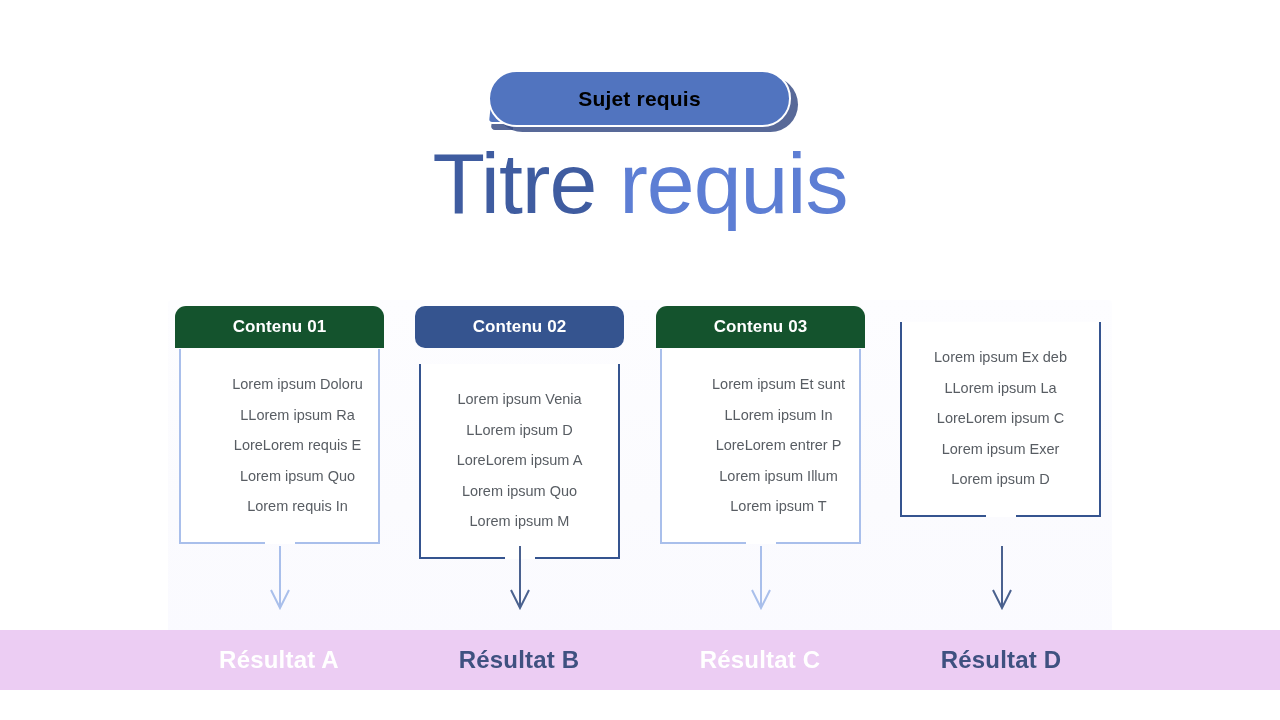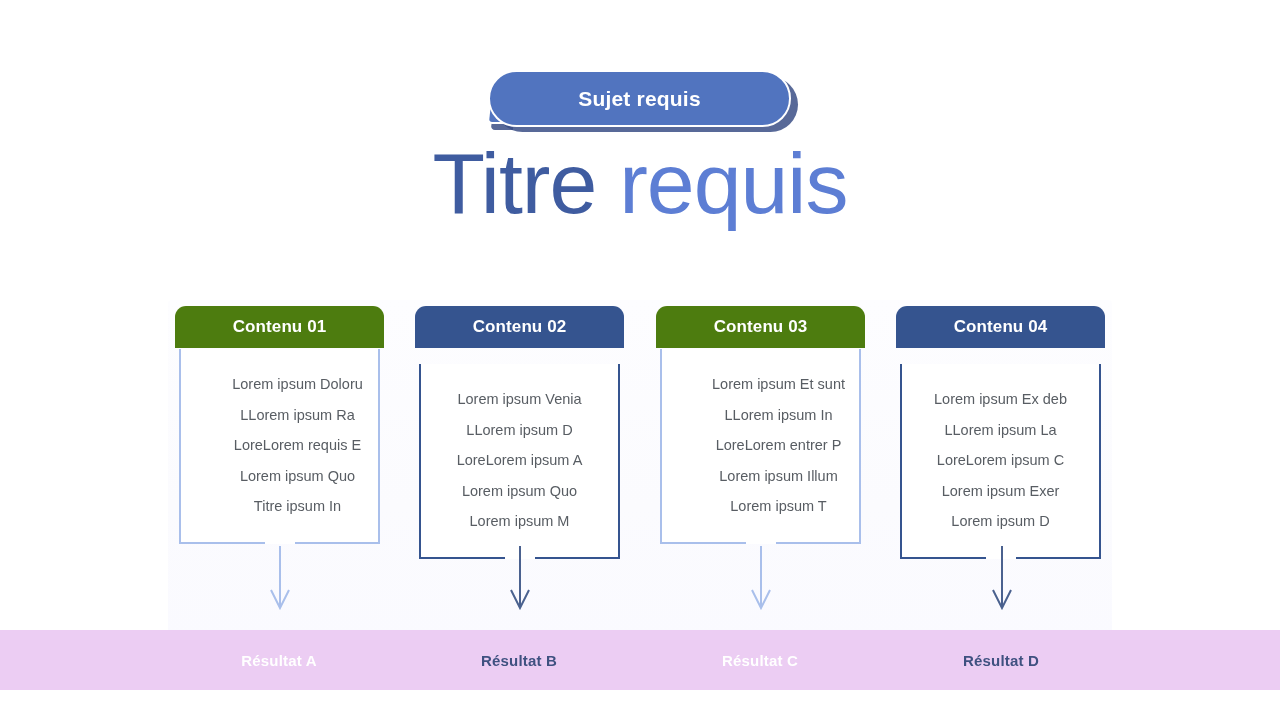--- a/index.html
+++ b/index.html
@@ -79,21 +79,21 @@
     width: 303px;
     height: 57px;
     border-radius: 29px;
     background: #5174bf;
     border: 2px solid #ffffff;
     display: flex;
     align-items: center;
     justify-content: center;
   }
   .badge-text {
-    color: #ffffff;
+    color: #000000;
     font-size: 21px;
     font-weight: bold;
     letter-spacing: .2px;
     white-space: nowrap;
   }
 
   
   .title {
     position: absolute;
     left: 0;
@@ -147,22 +147,22 @@
     align-items: center;
     justify-content: center;
   }
   .card-head-text {
     color: #ffffff;
     font-size: 17px;
     font-weight: bold;
     letter-spacing: .1px;
     white-space: nowrap;
   }
-  .c1 .card-head, .c3 .card-head { background: #4d7c0f; }
-  .c2 .card-head, .c4 .card-head { background: #35548f; }
+  .c1 .card-head, .c3 .card-head { background: #14532d; }
+  .c2 .card-head, .c4 .card-head { background: #35548f; border-radius: 10px; }
 
   .card-body {
     position: relative;
     margin: 1px 4px 0 4px;
     height: 195px;
     background: #ffffff;
     padding-top: 20px;
     border-left-width: 2px;
     border-right-width: 2px;
     border-top-width: 0px;
@@ -232,21 +232,21 @@
     width: 230px;
     display: flex;
     align-items: center;
     justify-content: center;
   }
   .result.r1 { left: 164px; }
   .result.r2 { left: 404px; }
   .result.r3 { left: 645px; }
   .result.r4 { left: 886px; }
   .result-text {
-    font-size: 15px;
+    font-size: 24px;
     font-weight: bold;
     letter-spacing: .2px;
     white-space: nowrap;
   }
   .r1 .result-text, .r3 .result-text { color: #ffffff; }
   .r2 .result-text, .r4 .result-text { color: #3f5180; }
 </style>
 </head>
 <body>
 
@@ -272,21 +272,21 @@
 
     <div class="card c1">
       <div class="card-head">
         <span class="card-head-text">Contenu 01</span>
       </div>
       <div class="card-body">
         <div class="card-line">Lorem ipsum Doloru</div>
         <div class="card-line">LLorem ipsum Ra</div>
         <div class="card-line">LoreLorem requis E</div>
         <div class="card-line">Lorem ipsum Quo</div>
-        <div class="card-line">Titre ipsum In</div>
+        <div class="card-line">Lorem requis In</div>
       </div>
     </div>
 
     <div class="card c2">
       <div class="card-head">
         <span class="card-head-text">Contenu 02</span>
       </div>
       <div class="card-body">
         <div class="card-line">Lorem ipsum Venia</div>
         <div class="card-line">LLorem ipsum D</div>
@@ -303,23 +303,20 @@
       <div class="card-body">
         <div class="card-line">Lorem ipsum Et sunt</div>
         <div class="card-line">LLorem ipsum In</div>
         <div class="card-line">LoreLorem entrer P</div>
         <div class="card-line">Lorem ipsum Illum</div>
         <div class="card-line">Lorem ipsum T</div>
       </div>
     </div>
 
     <div class="card c4">
-      <div class="card-head">
-        <span class="card-head-text">Contenu 04</span>
-      </div>
       <div class="card-body">
         <div class="card-line">Lorem ipsum Ex deb</div>
         <div class="card-line">LLorem ipsum La</div>
         <div class="card-line">LoreLorem ipsum C</div>
         <div class="card-line">Lorem ipsum Exer</div>
         <div class="card-line">Lorem ipsum D</div>
       </div>
     </div>
   </div>
 

